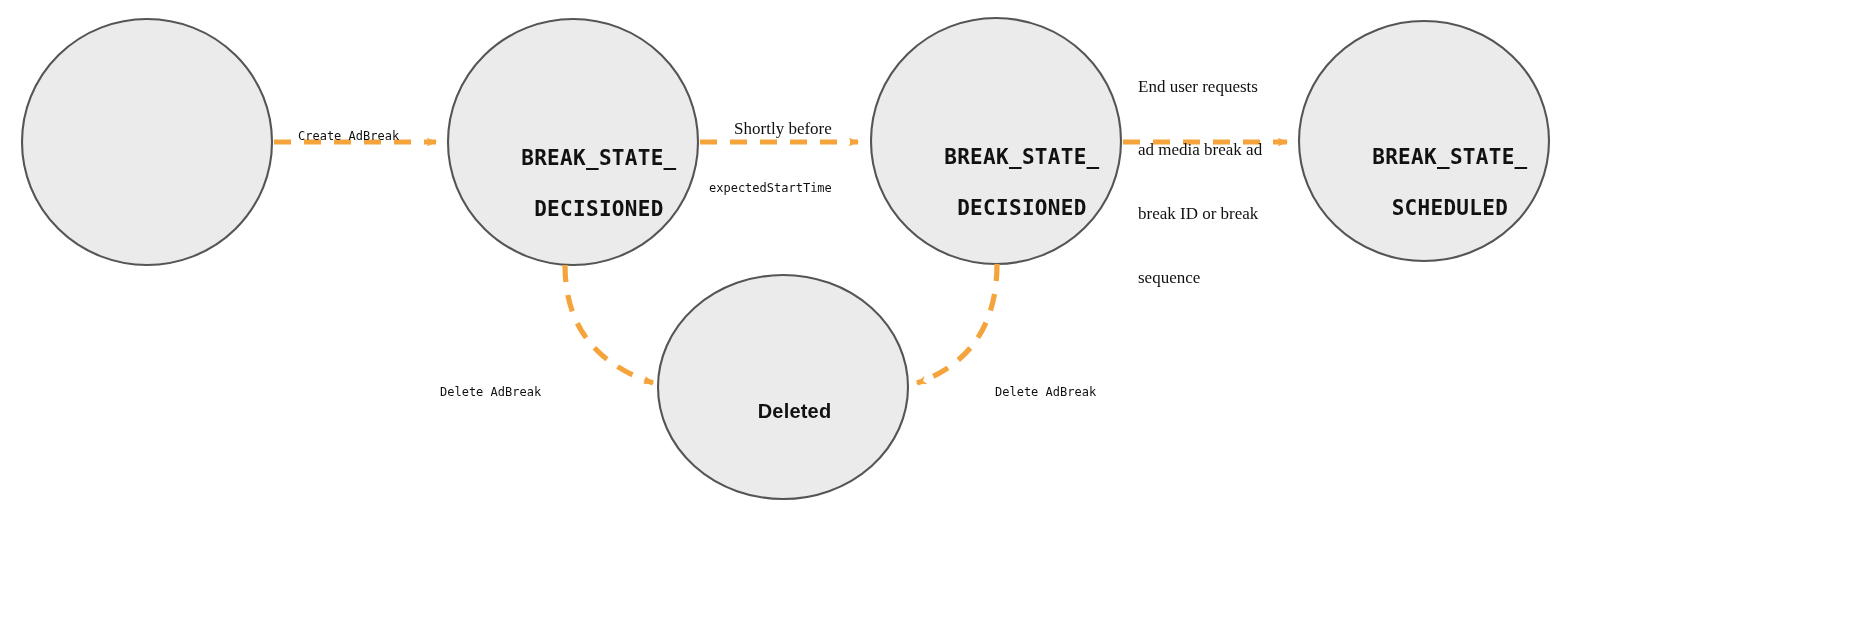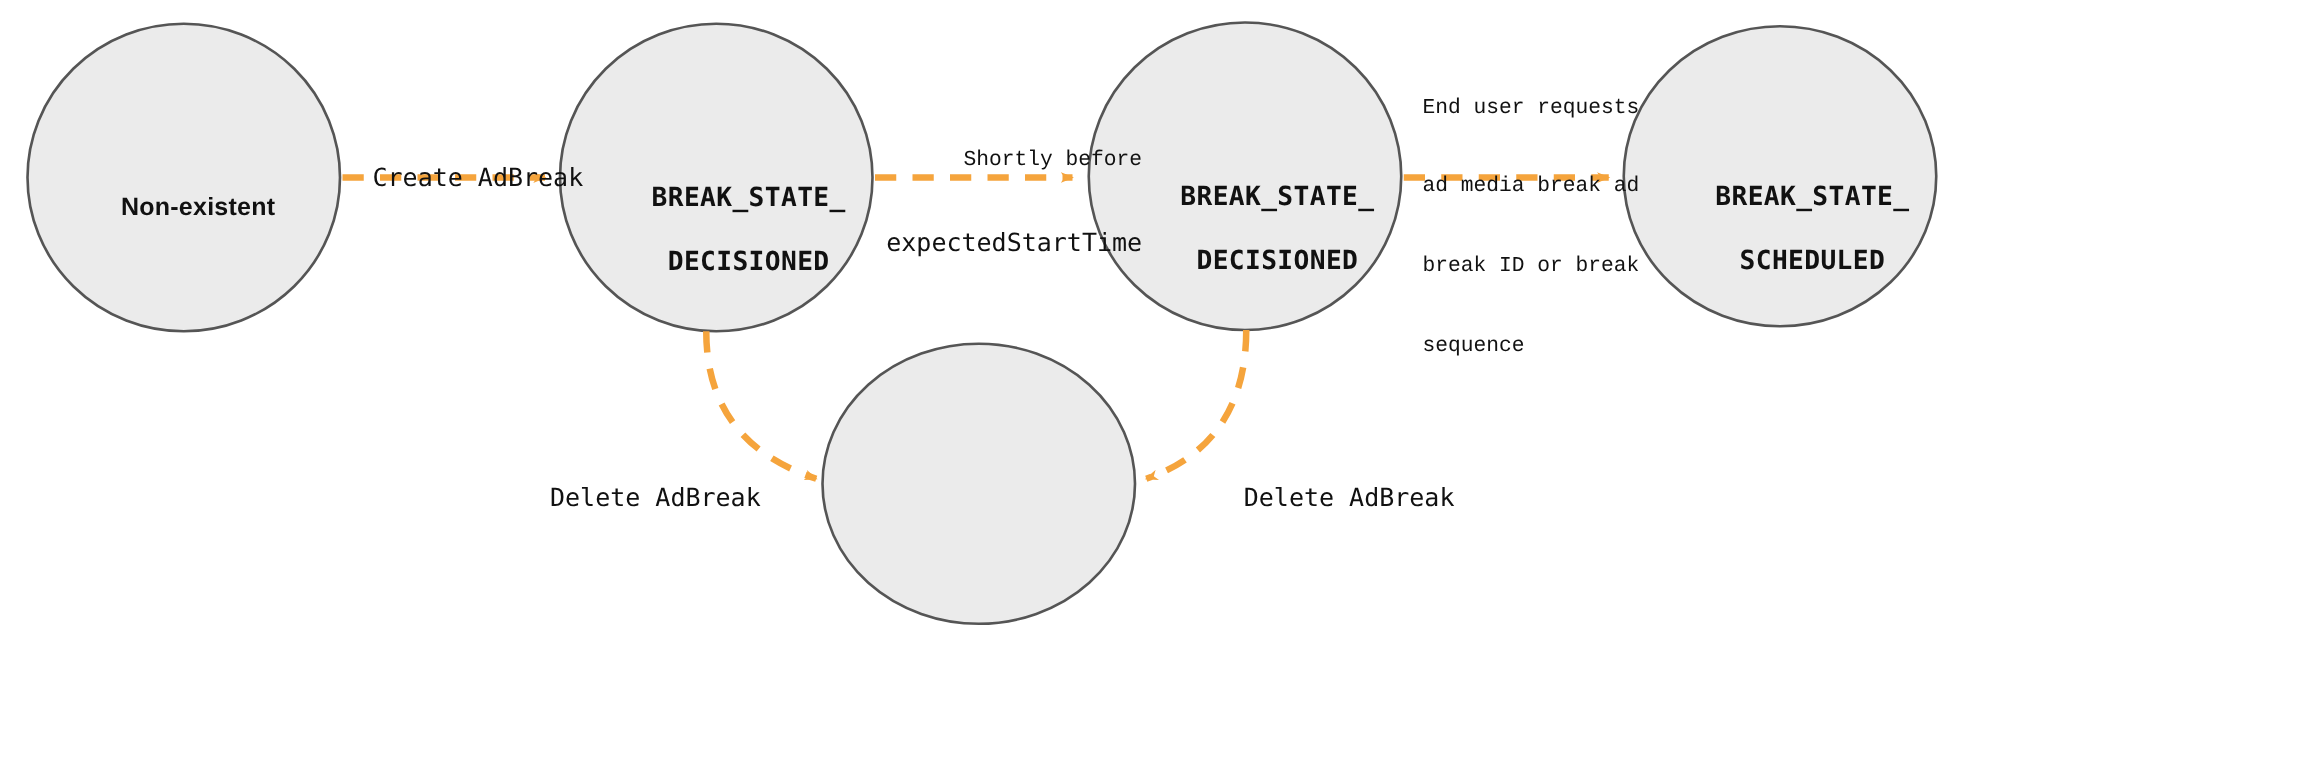--- a/index.html
+++ b/index.html
@@ -47,25 +47,25 @@
   }
   .edge-label {
     position: absolute;
     color: #111111;
     line-height: 1.30;
     pointer-events: none;
     white-space: pre;
   }
   .edge-label .line-mono {
     font-family: "DejaVu Sans Mono", monospace;
-    font-size: 20px;
+    font-size: 12px;
     display: block;
   }
   .edge-label .line-sans {
-    font-family: Liberation Mono, monospace;
+    font-family: Liberation Serif, serif;
     font-size: 17px;
     display: block;
   }
 </style>
 </head>
 <body>
 
 <div id="diagram-root">
 
   <svg class="canvas" viewBox="0 0 1858 617">
@@ -85,39 +85,39 @@
 
     <g fill="none" stroke="#f5a43c" stroke-width="5.2" stroke-dasharray="17 13" stroke-linecap="butt">
       <path d="M 274 142 L 436 142" marker-end="url(#arrowhead)"></path>
       <path d="M 700 142 L 858 142" marker-end="url(#arrowhead)"></path>
       <path d="M 1123 142 L 1287 142" marker-end="url(#arrowhead)"></path>
       <path d="M 565 265 C 565 320, 590 362, 653 383" marker-end="url(#arrowhead)"></path>
       <path d="M 997 264 C 997 322, 972 364, 917 383" marker-end="url(#arrowhead)"></path>
     </g>
   </svg>
 
-  <div class="node-label sans" style="left:22px; top:130px; width:250px;">
-    <span>Non-existent</span>
-  </div>
 
   <div class="node-label mono" style="left:448px; top:120px; width:250px;">
     <span>BREAK_STATE_</span><br>
     <span>DECISIONED</span>
   </div>
 
   <div class="node-label mono" style="left:871px; top:119px; width:250px;">
     <span>BREAK_STATE_</span><br>
     <span>DECISIONED</span>
   </div>
 
   <div class="node-label mono" style="left:1299px; top:119px; width:250px;">
     <span>BREAK_STATE_</span><br>
     <span>SCHEDULED</span>
   </div>
 
+  <div class="node-label sans" style="left:658px; top:375px; width:250px;">
+    <span>Deleted</span>
+  </div>
 
   <div class="edge-label" style="left:298px; top:87px;">
     <span class="line-mono">Create AdBreak</span>
   </div>
 
   <div class="edge-label" style="left:709px; top:76px;text-align:right;">
     <span class="line-sans">Shortly before</span>
     <span class="line-mono">expectedStartTime</span>
   </div>
 

